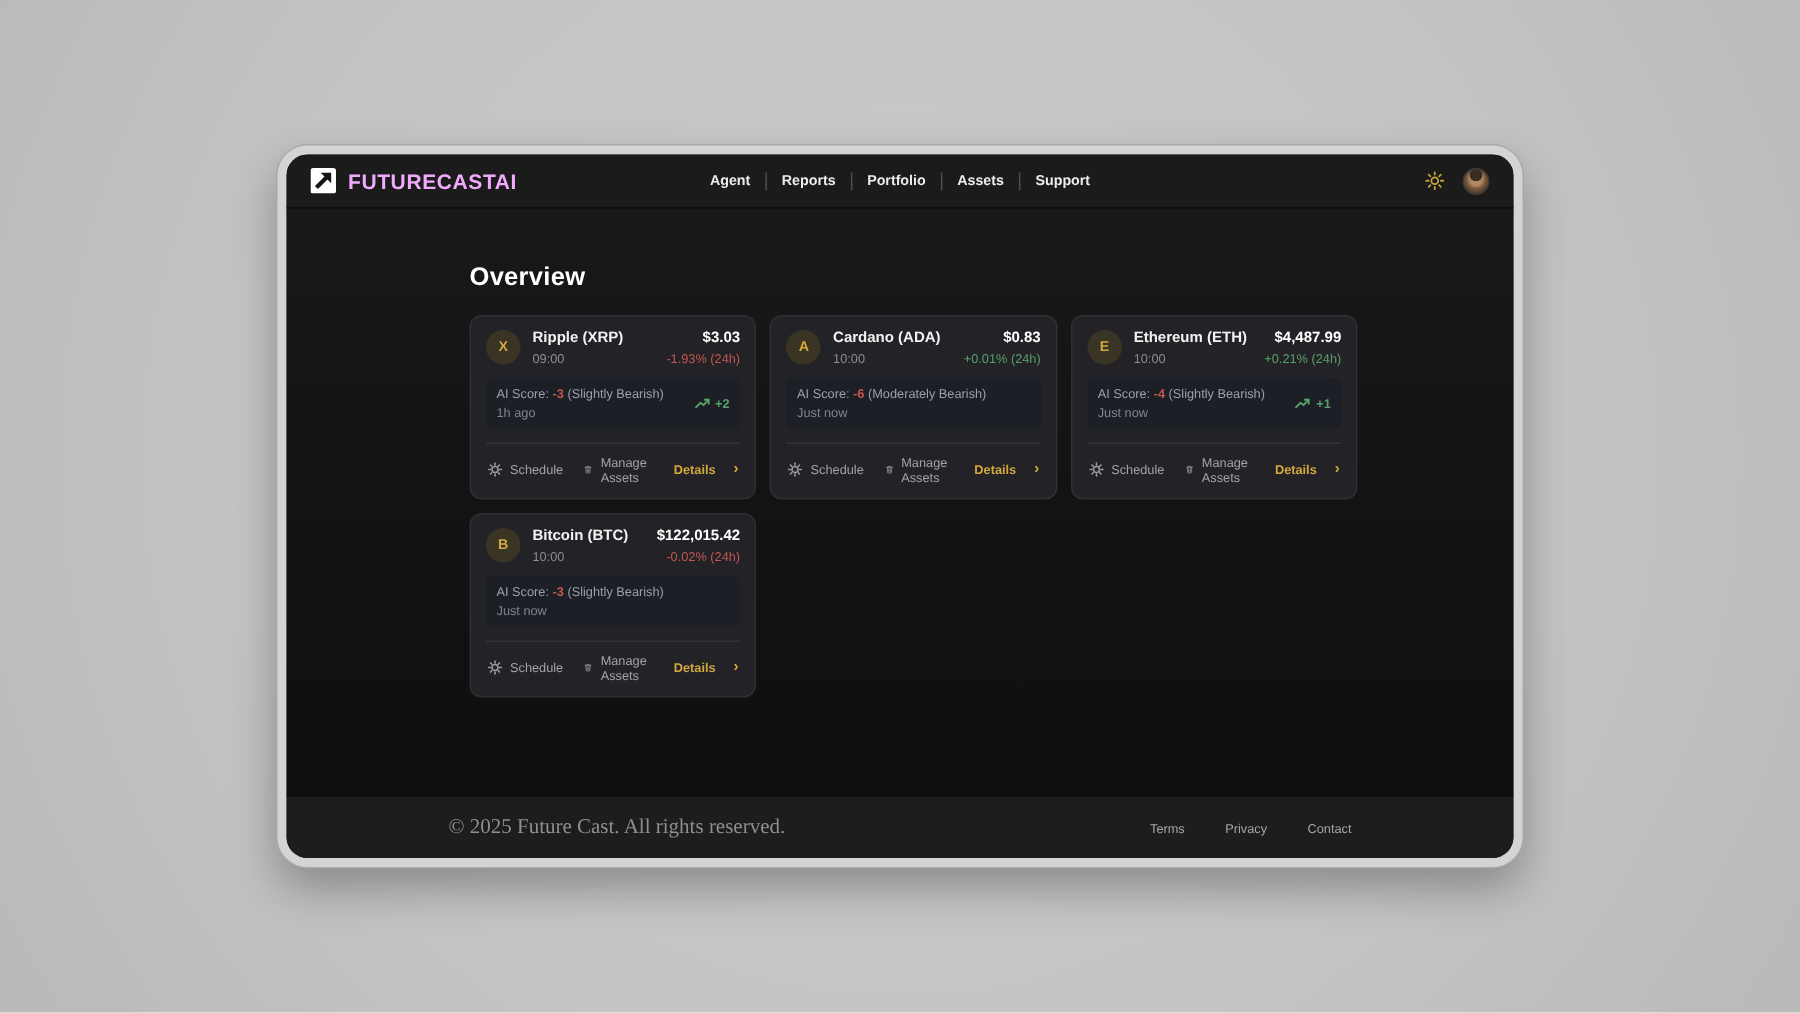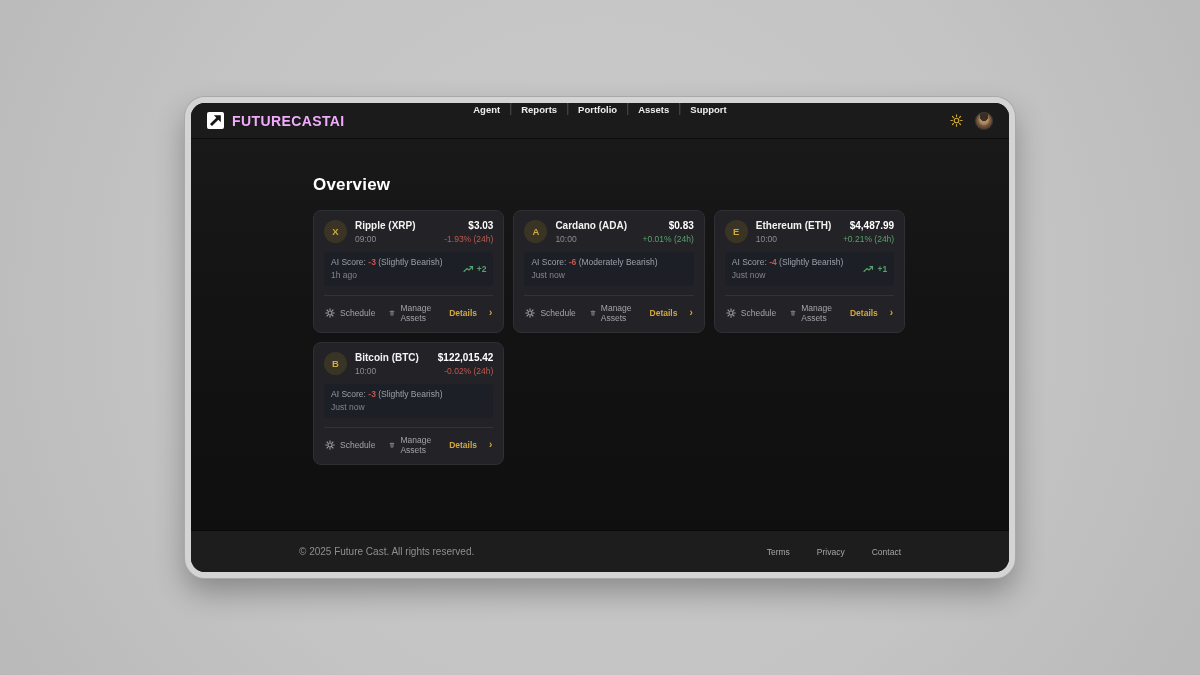--- a/index.html
+++ b/index.html
@@ -23,21 +23,21 @@
   .app-header {
     height:36px; flex:0 0 36px; background:#1b1b1b;
     border-bottom:1px solid #0c0c0c;
     display:flex; align-items:center; padding:0 16px; position:relative;
   }
   .brand { display:flex; align-items:center; gap:8px; cursor:pointer; }
   .logo-mark { width:17px; height:17px; display:block; }
   .brand-name { color:#f0abfc; font-size:14px; font-weight:bold; letter-spacing:.4px; }
   .main-nav {
     position:absolute; left:50%; top:0; height:100%; transform:translateX(-50%);
-    display:flex; align-items:flex-start; list-style:none;
+    display:flex; align-items:center; list-style:none;
   }
   .nav-item {
     color:#ededed; font-size:9.5px; font-weight:bold; padding:0 10px; cursor:pointer;
     display:flex; align-items:center; height:12px;
   }
   .nav-item + .nav-item { border-left:1px solid #4d4d4d; }
   .header-right { margin-left:auto; display:flex; align-items:center; gap:12px; }
   .theme-toggle { width:14px; height:14px; cursor:pointer; display:flex; align-items:center; justify-content:center; }
   .avatar {
     width:18px; height:18px; border-radius:50%; cursor:pointer;
@@ -98,21 +98,21 @@
   .details-btn { margin-left:auto; display:flex; align-items:center; gap:12px; cursor:pointer; }
   .details-label { color:#d2a73e; font-size:8.5px; font-weight:bold; }
   .details-chevron { color:#d2a73e; font-size:10px; font-weight:bold; line-height:1; }
 
   
   .app-footer {
     flex:0 0 42px; background:#1d1d1d; border-top:1px solid #0b0b0b;
     display:flex; align-items:center;
   }
   .footer-inner { width:602px; margin:0 auto; display:flex; align-items:center; }
-  .copyright { color:#8f8f8f; font-size:10px; }
+  .copyright { color:#8f8f8f; font-size:14px;font-family:Liberation Serif, serif; }
   .footer-links { margin-left:auto; display:flex; gap:27px; list-style:none; }
   .footer-link { color:#a6a6a6; font-size:8.5px; cursor:pointer; }
 
   svg { display:block; }
 </style>
 </head>
 <body>
 
 <div class="window">
 

